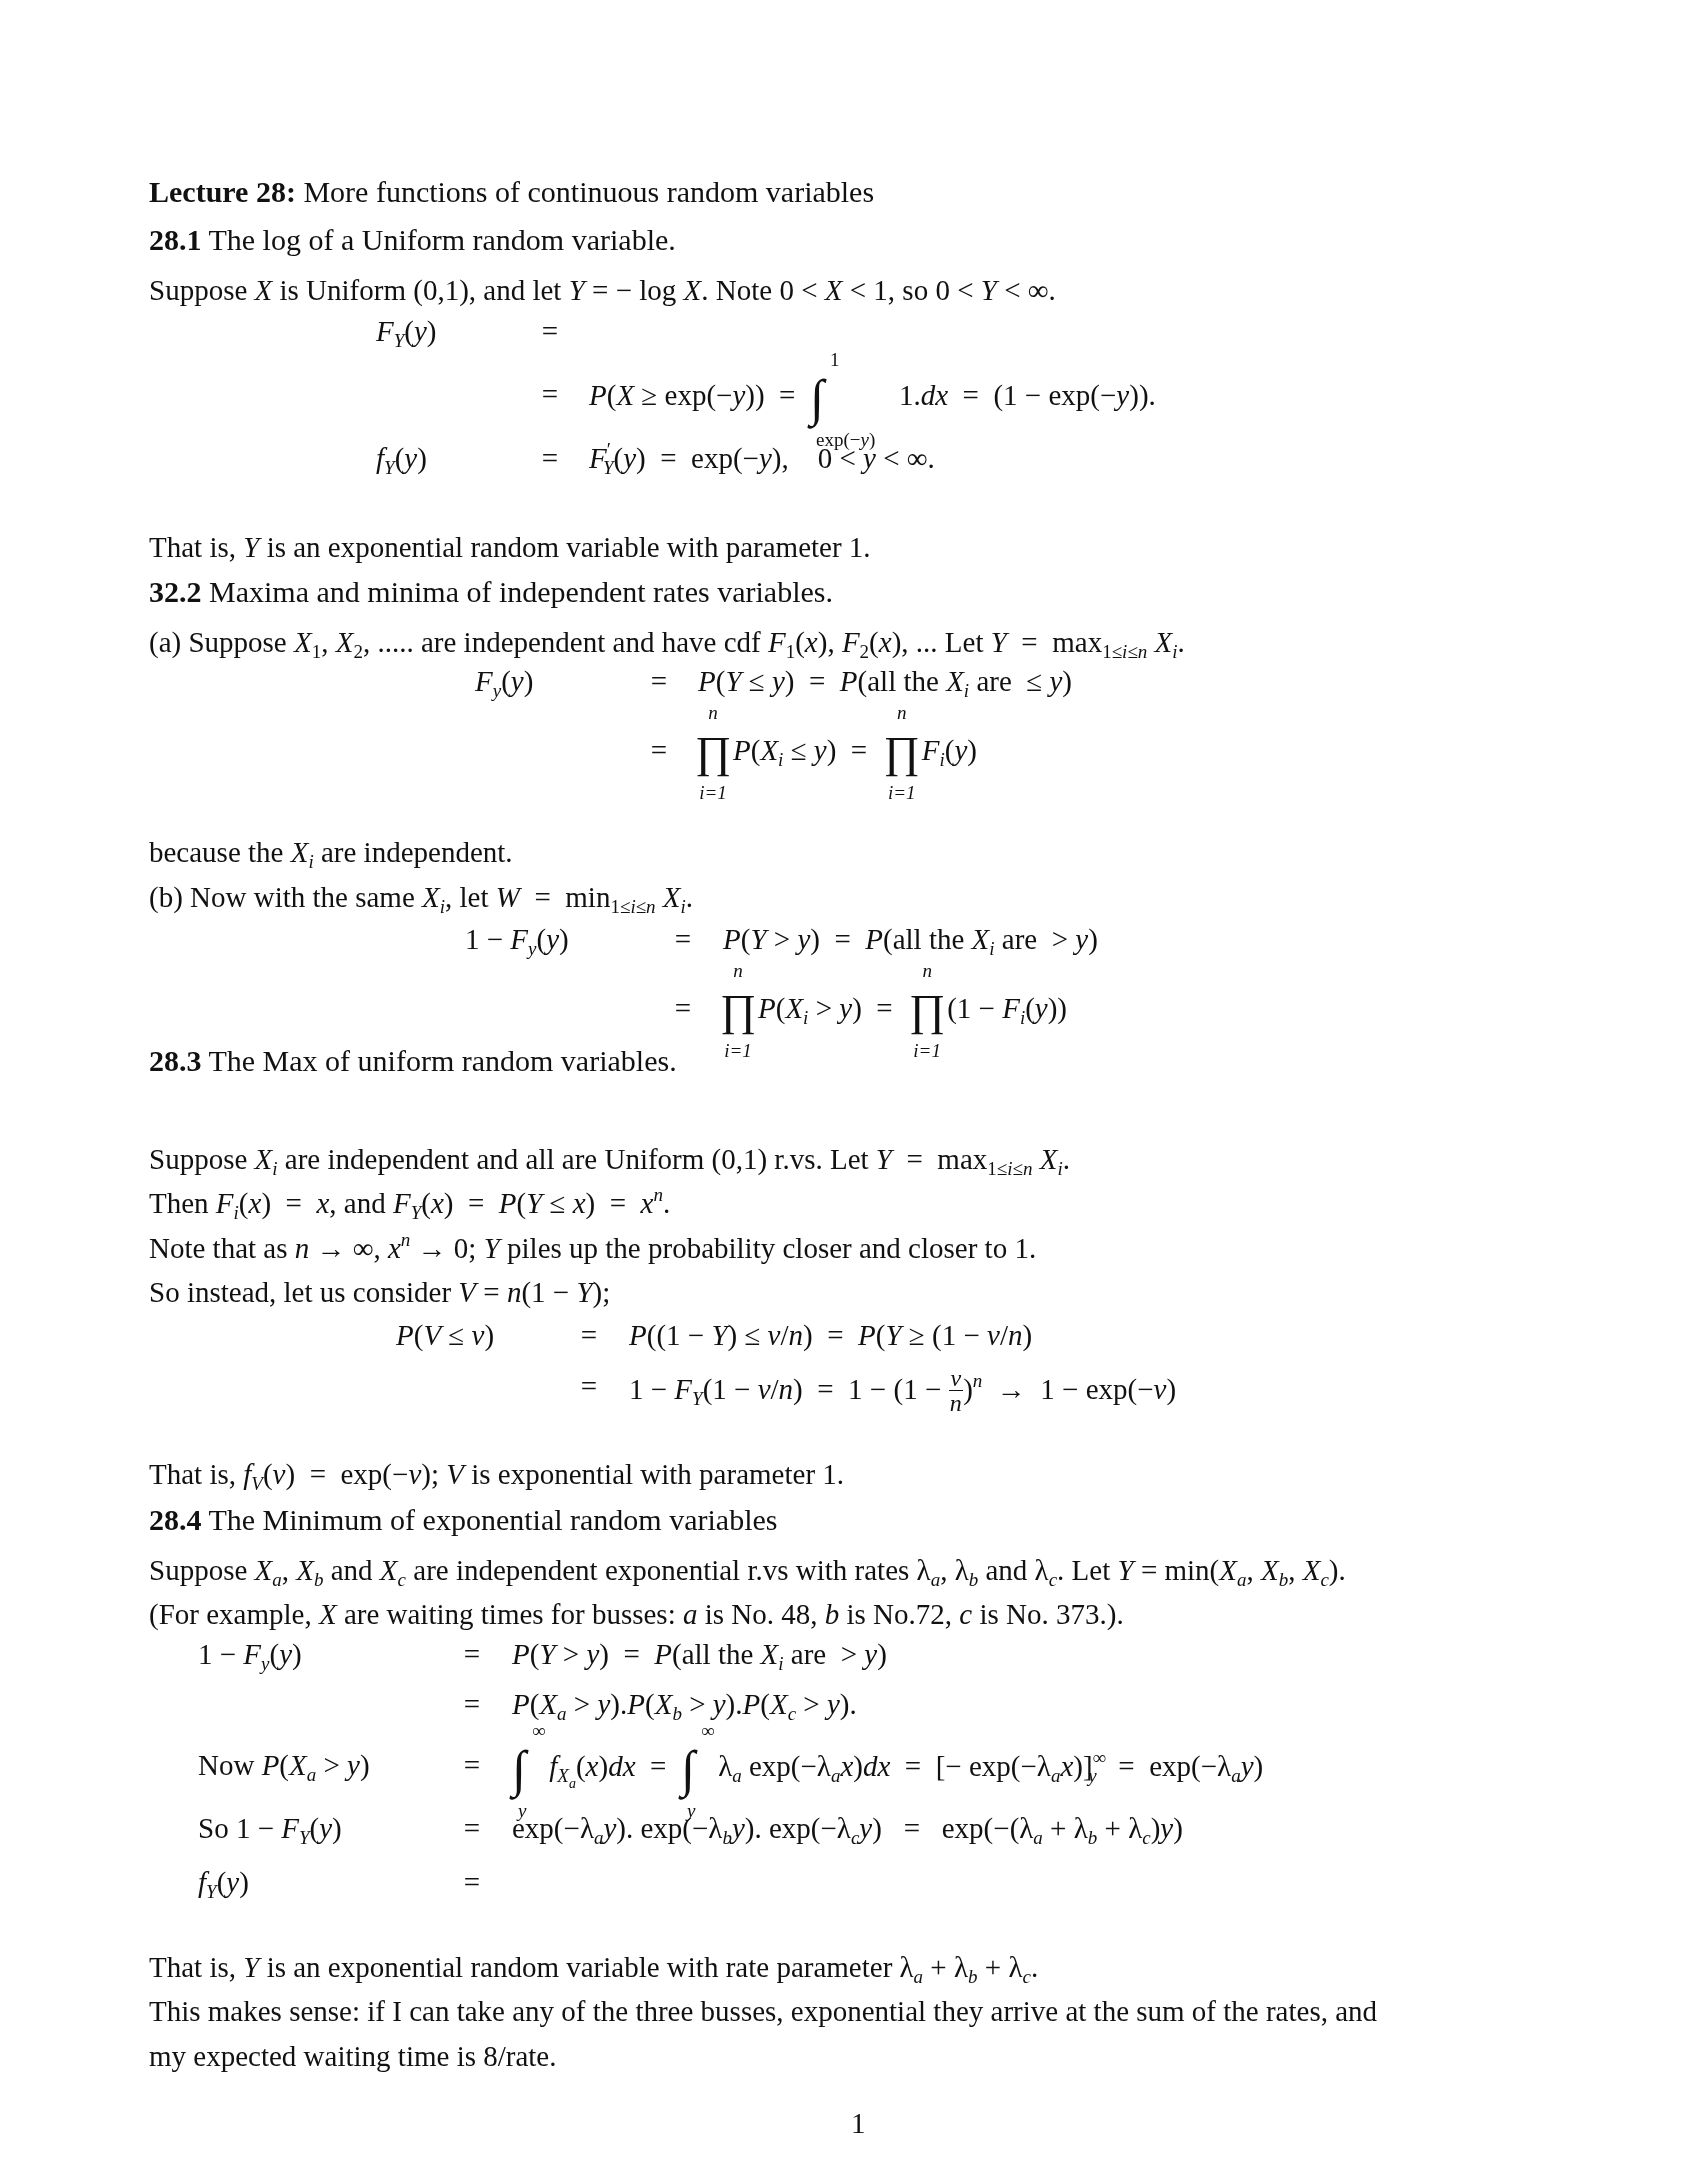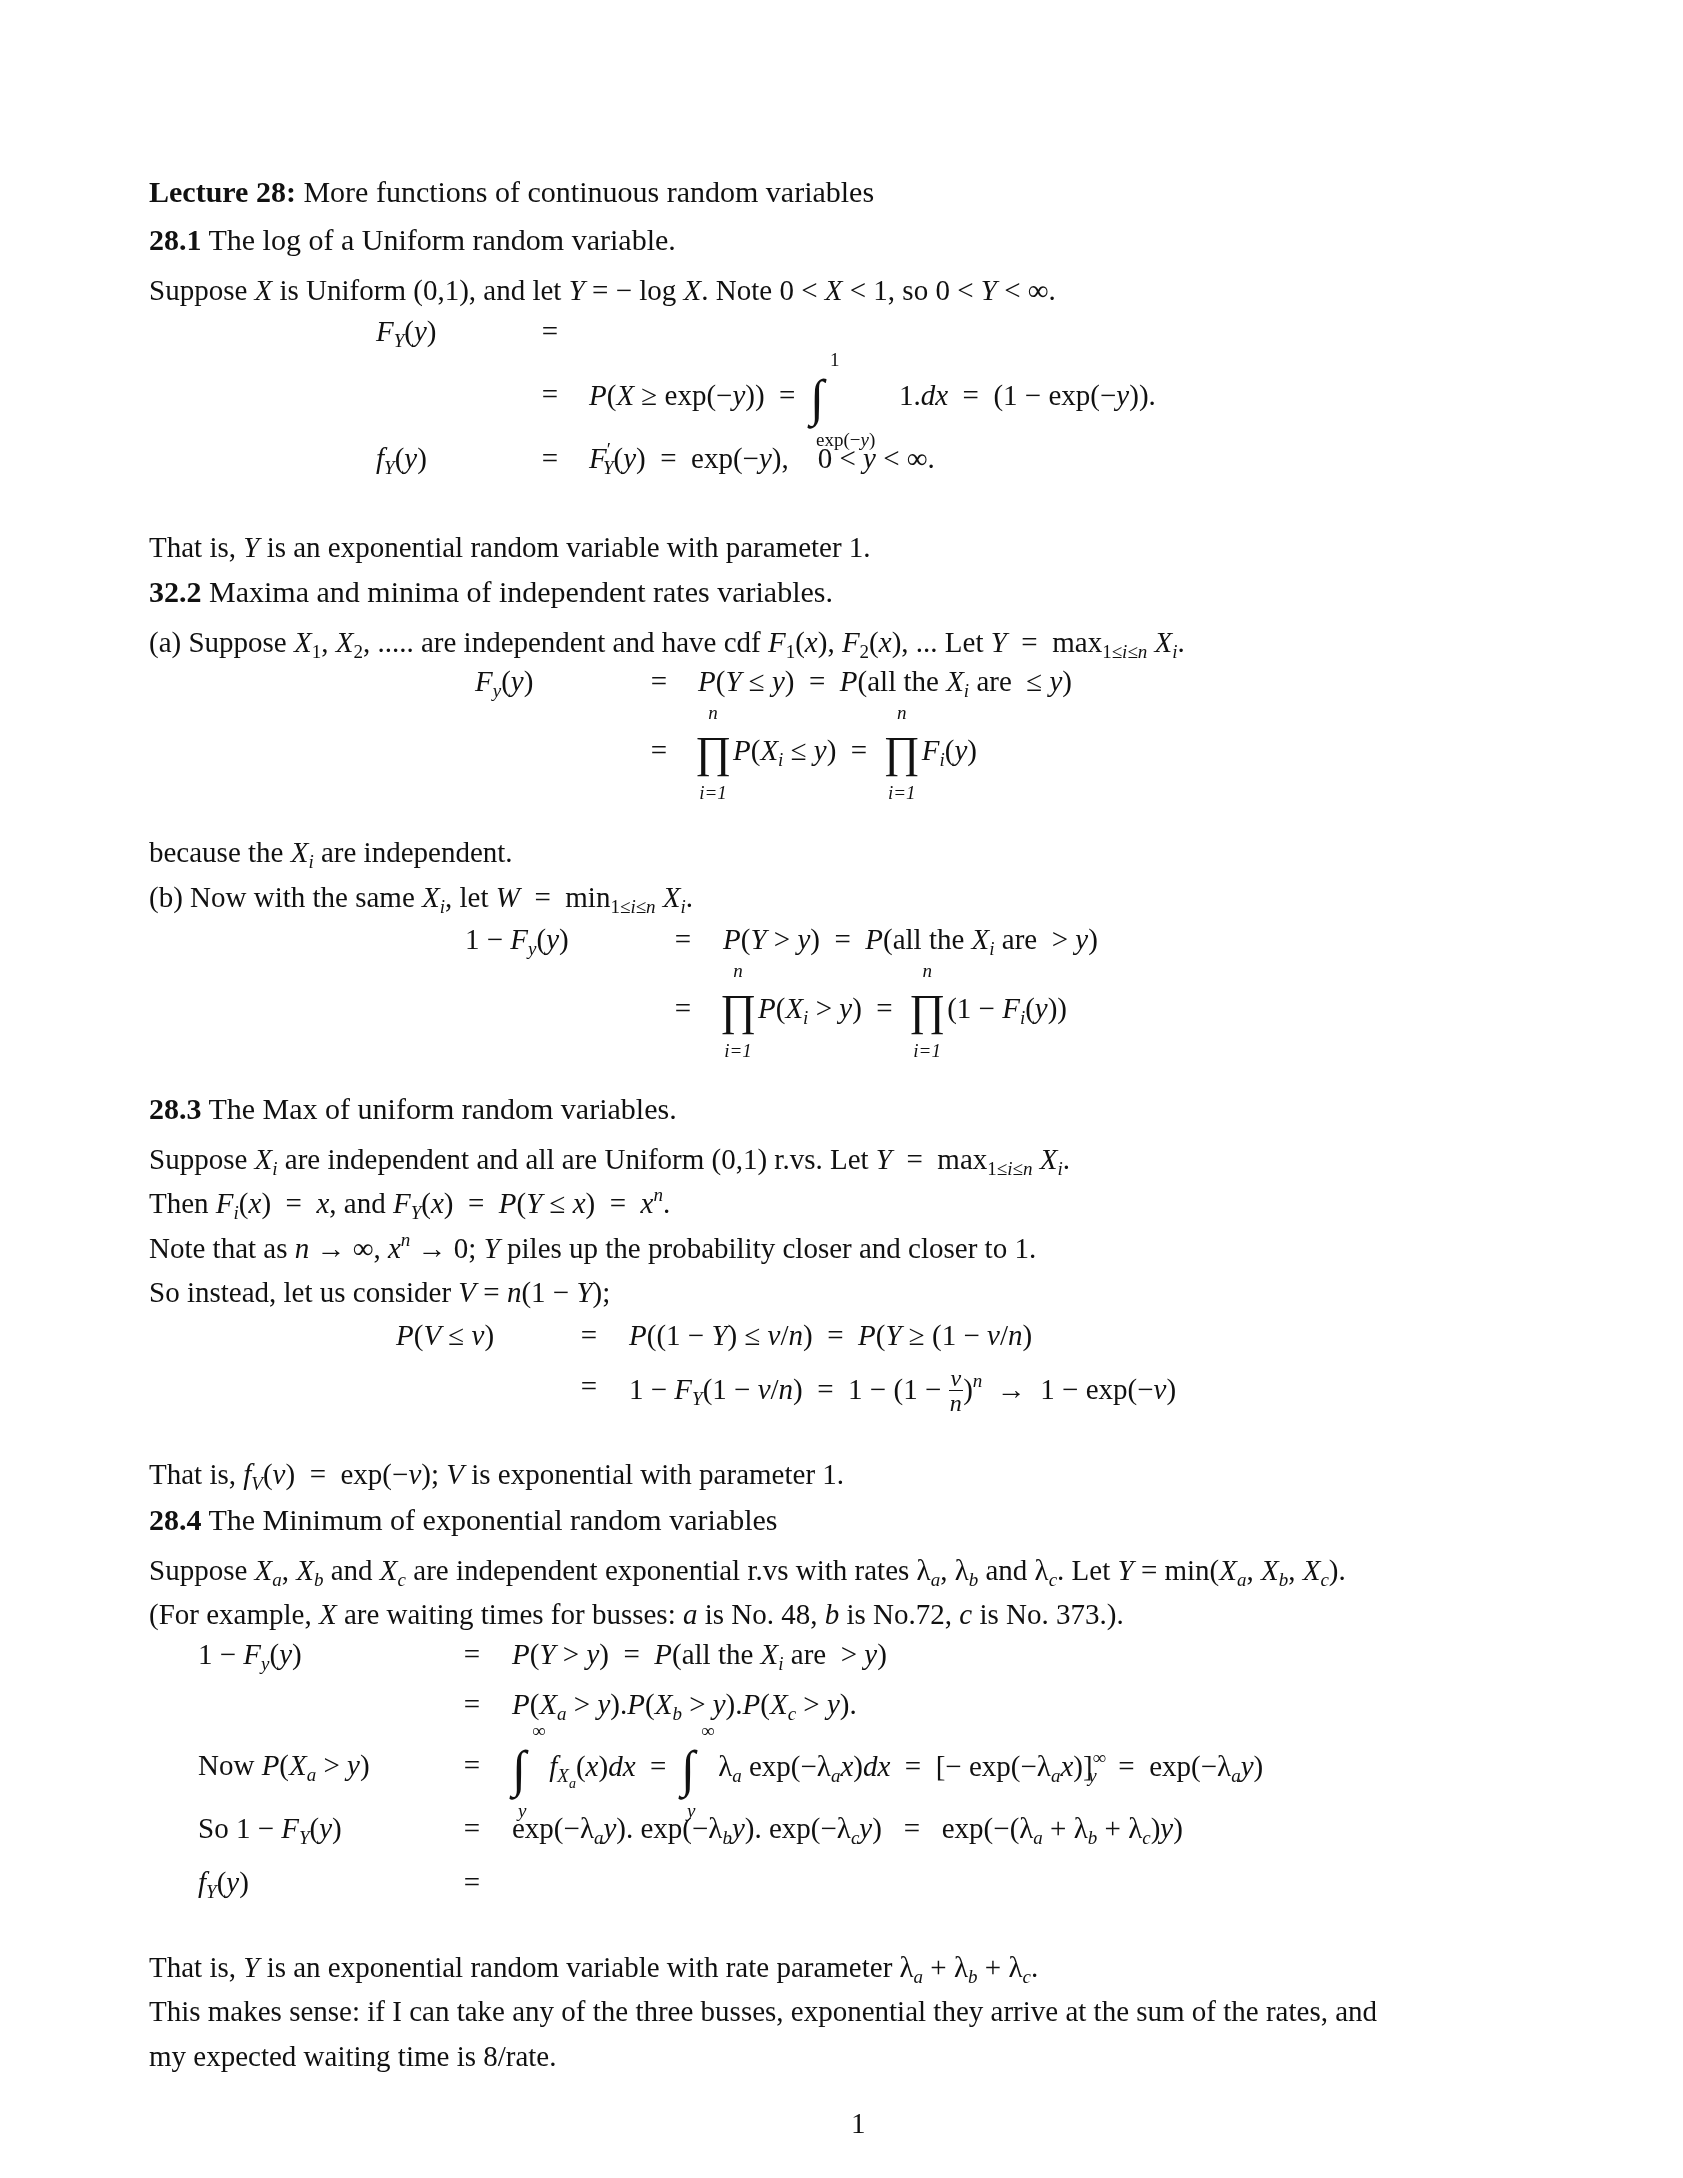--- a/index.html
+++ b/index.html
@@ -78,21 +78,21 @@
 
 <div class="eq" style="top:921px;left:0;width:1683px;height:139px">
   <div class="lhs" style="left:465px;width:178px;top:0">1 − <i>F</i><sub><i>y</i></sub>(<i>y</i>)</div>
   <div class="rel" style="left:668px;width:30px;top:0">=</div>
   <div class="rhs" style="left:723px;top:0"><i>P</i>(<i>Y</i> &gt; <i>y</i>) &nbsp;= &nbsp;<i>P</i>(all the <i>X</i><sub><i>i</i></sub> are &nbsp;&gt; <i>y</i>)</div>
 
   <div class="rel" style="left:668px;width:30px;top:69px">=</div>
   <div class="rhs" style="left:718px;top:69px"><span class="prod"><span class="up">n</span><span class="sym">∏</span><span class="lo">i=1</span></span><i>P</i>(<i>X</i><sub><i>i</i></sub> &gt; <i>y</i>) &nbsp;= &nbsp;<span class="prod"><span class="up">n</span><span class="sym">∏</span><span class="lo">i=1</span></span>(1 − <i>F</i><sub><i>i</i></sub>(<i>y</i>))</div>
 </div>
 
-<div class="line heading" style="top:1067px">
+<div class="line heading" style="top:1019px">
   <b>28.3</b><span> The Max of uniform random variables.</span>
 </div>
 <div class="line" style="top:1117px">Suppose <i>X</i><sub><i>i</i></sub> are independent and all are Uniform (0,1) r.vs. Let <i>Y</i> &nbsp;= &nbsp;max<sub>1≤<i>i</i>≤<i>n</i></sub> <i>X</i><sub><i>i</i></sub>.</div>
 <div class="line" style="top:1161px">Then <i>F</i><sub><i>i</i></sub>(<i>x</i>) &nbsp;= &nbsp;<i>x</i>, and <i>F</i><sub><i>Y</i></sub>(<i>x</i>) &nbsp;= &nbsp;<i>P</i>(<i>Y</i> ≤ <i>x</i>) &nbsp;= &nbsp;<i>x</i><sup><i>n</i></sup>.</div>
 <div class="line" style="top:1206px">Note that as <i>n</i> → ∞, <i>x</i><sup><i>n</i></sup> → 0; <i>Y</i> piles up the probability closer and closer to 1.</div>
 <div class="line" style="top:1250px">So instead, let us consider <i>V</i> = <i>n</i>(1 − <i>Y</i>);</div>
 
 <div class="eq" style="top:1317px;left:0;width:1683px;height:109px">
   <div class="lhs" style="left:396px;width:158px;top:0"><i>P</i>(<i>V</i> ≤ <i>v</i>)</div>
   <div class="rel" style="left:574px;width:30px;top:0">=</div>

